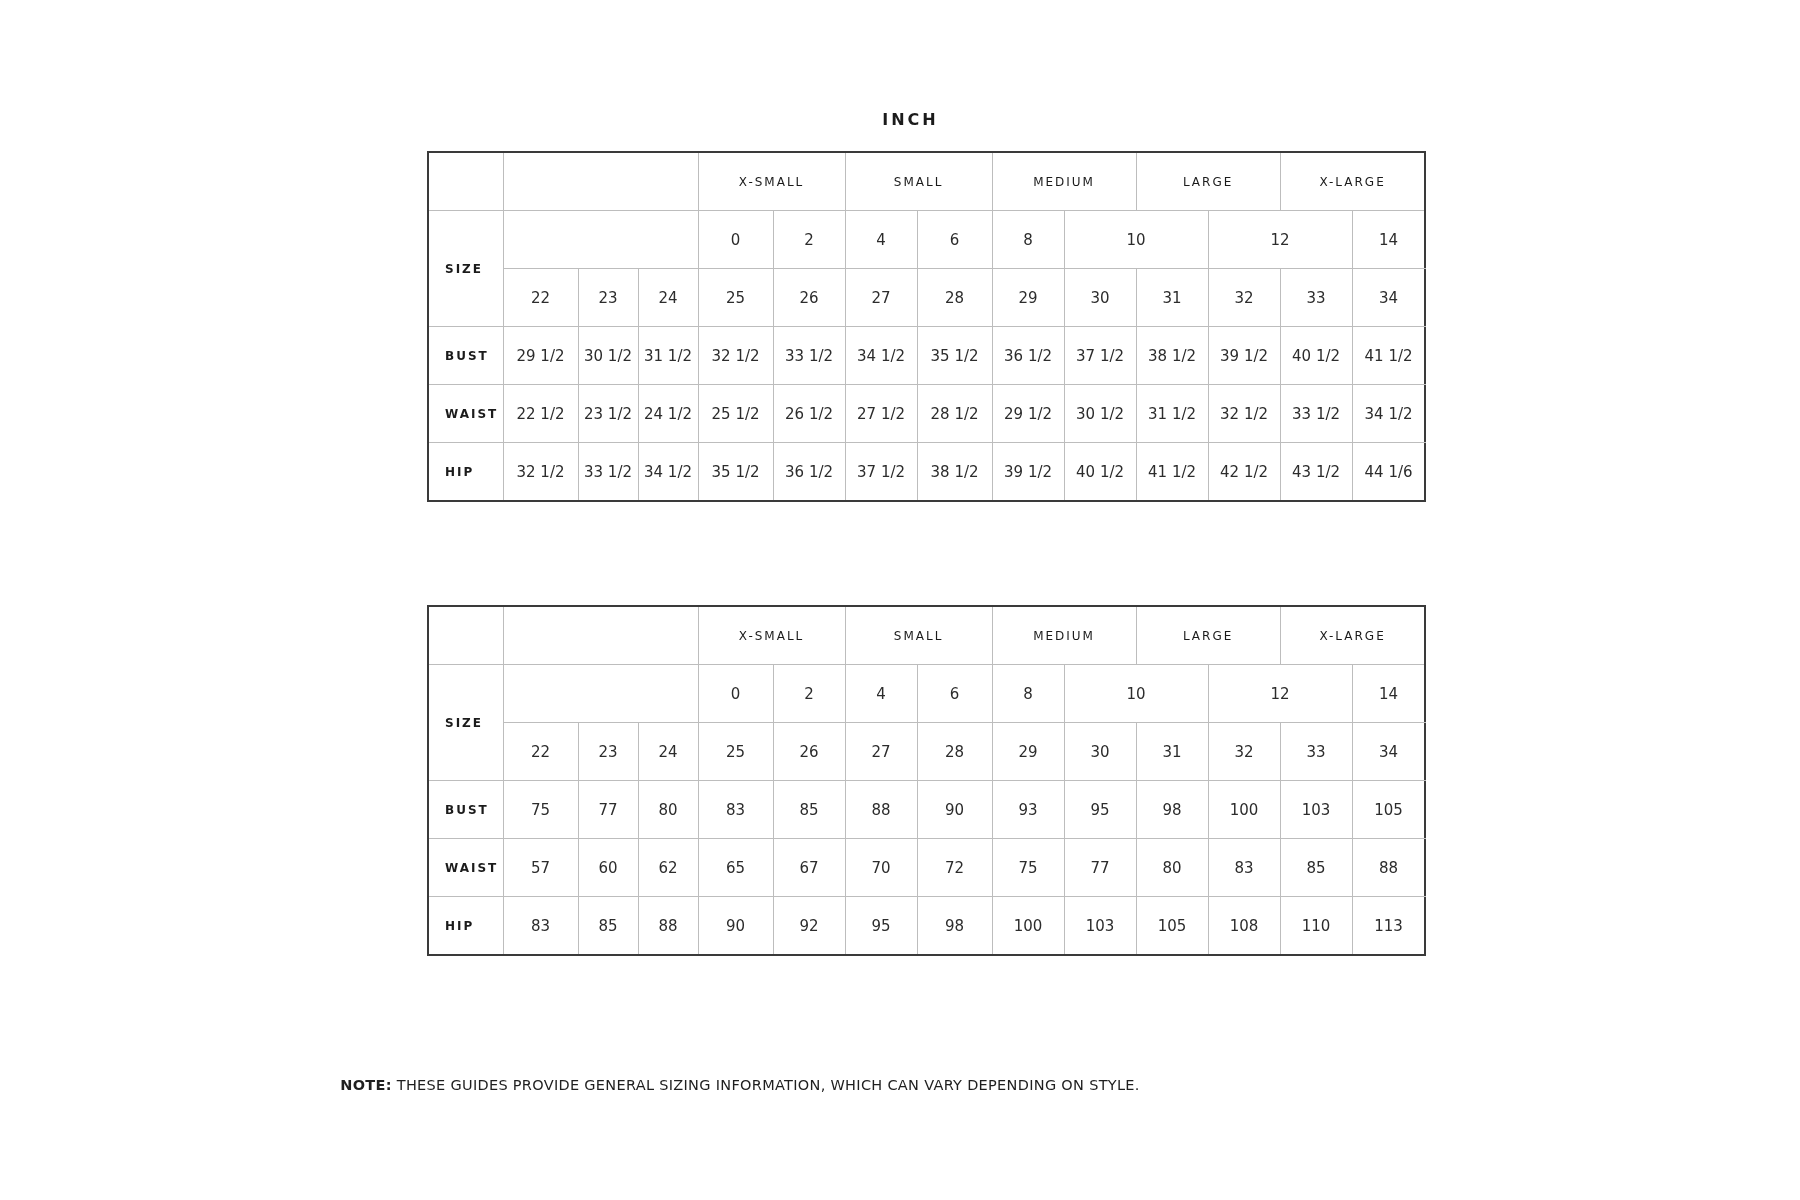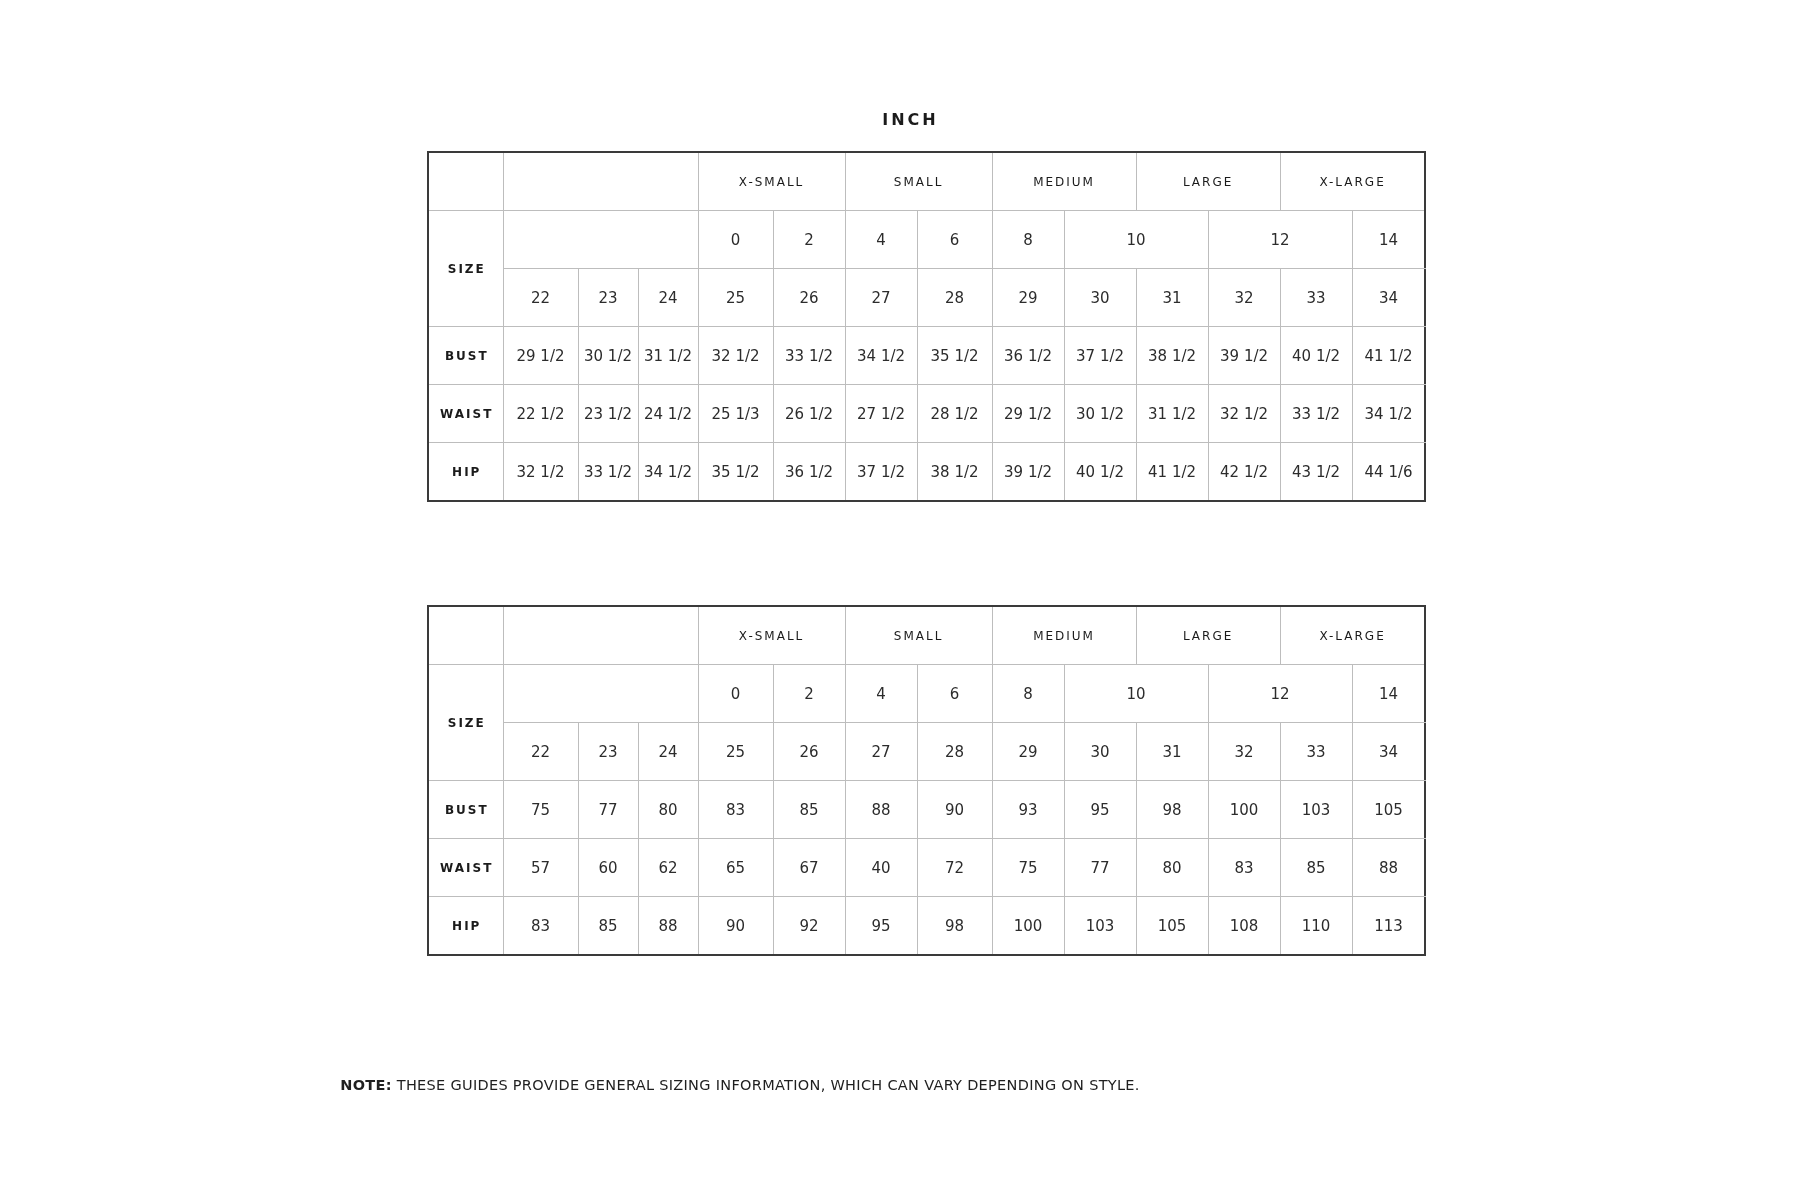--- a/index.html
+++ b/index.html
@@ -60,22 +60,22 @@
     letter-spacing: 2px;
     font-weight: normal;
     color: #1b1b1b;
     height: 48px;
   }
   table.size-table td.row-label {
     font-size: 12px;
     letter-spacing: 2px;
     font-weight: bold;
     color: #1b1b1b;
-    text-align: center;
-    padding-left: 4px;
+    text-align: left;
+    padding-left: 16px;
   }
   table.size-table td.blank { }
   table.size-table {
     border: 2px solid #3a3a3a;
   }
 
   .note {
     position: absolute;
     left: 0;
     right: 0;
@@ -170,21 +170,21 @@
           <td>39 1/2</td>
           <td>40 1/2</td>
           <td>41 1/2</td>
         </tr>
 
         <tr>
           <td class="row-label">WAIST</td>
           <td>22 1/2</td>
           <td>23 1/2</td>
           <td>24 1/2</td>
-          <td>25 1/3</td>
+          <td>25 1/2</td>
           <td>26 1/2</td>
           <td>27 1/2</td>
           <td>28 1/2</td>
           <td>29 1/2</td>
           <td>30 1/2</td>
           <td>31 1/2</td>
           <td>32 1/2</td>
           <td>33 1/2</td>
           <td>34 1/2</td>
         </tr>
@@ -281,21 +281,21 @@
           <td>103</td>
           <td>105</td>
         </tr>
         <tr>
           <td class="row-label">WAIST</td>
           <td>57</td>
           <td>60</td>
           <td>62</td>
           <td>65</td>
           <td>67</td>
-          <td>40</td>
+          <td>70</td>
           <td>72</td>
           <td>75</td>
           <td>77</td>
           <td>80</td>
           <td>83</td>
           <td>85</td>
           <td>88</td>
         </tr>
         <tr>
           <td class="row-label">HIP</td>

